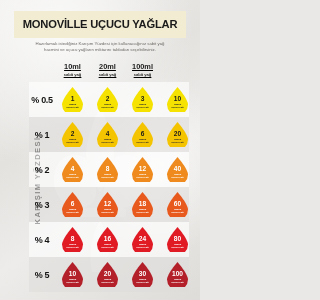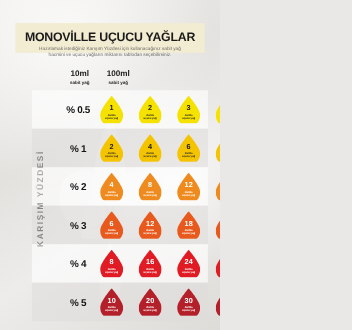--- a/index.html
+++ b/index.html
@@ -17,41 +17,42 @@
       linear-gradient(145deg,#efeeec 0%,#e3e2df 38%,#edecea 62%,#dedcd8 100%);
   }
   .watermark{
     position:absolute;left:50%;top:96px;transform:translateX(-50%);
     width:120px;height:190px;opacity:.30;
   }
   .wrap{position:relative;z-index:3;width:200px;height:300px;}
 
   
   .titlebox{
-    position:absolute;left:14px;top:21px;width:172px;
+    position:absolute;left:14px;top:11px;width:172px;
     background:#f2ecd2;
     padding:7px 4px 8px;
     text-align:center;
     box-sizing:border-box;
   }
   .title-l1,.title-l2{
     font-weight:bold;color:#1a1a1a;
     font-size:11.2px;line-height:12.4px;letter-spacing:-.2px;
     white-space:nowrap;
   }
   .subtitle{
     position:absolute;left:12px;top:41px;width:176px;
     text-align:center;color:#6d6a66;
     font-size:4.3px;line-height:6.4px;
   }
 
   
   .colheads{
     position:absolute;left:55px;top:63px;width:140px;
     display:flex;
+    text-decoration:underline;
   }
   .colhead{width:35px;text-align:center;}
   .colhead .ml{font-size:7.4px;font-weight:bold;color:#1c1c1c;line-height:8px;}
   .colhead .sub{font-size:4.1px;font-weight:bold;color:#2a2a2a;line-height:5px;margin-top:.5px;}
 
   
   .vlabel{
     position:absolute;left:-28px;top:176px;
     width:130px;text-align:center;
     transform:rotate(-90deg);
@@ -61,21 +62,21 @@
 
   
   .rows{position:absolute;left:29px;top:82px;width:160px;}
   .row{
     position:relative;height:35px;display:flex;align-items:center;
   }
   .row.stripe{background:rgba(255,255,255,0.62);}
   .row.stripe-grey{background:rgba(222,221,218,0.55);}
   .pct{
     width:26px;text-align:center;font-size:9px;font-weight:bold;color:#141414;
-    flex:0 0 26px;letter-spacing:-.3px;margin-left:29px;
+    flex:0 0 26px;letter-spacing:-.3px;
   }
   .cells{display:flex;flex:1;}
   .cell{width:35px;display:flex;align-items:center;justify-content:center;}
 
   
   .drop{
     position:relative;width:21px;height:25px;
     display:flex;flex-direction:column;align-items:center;justify-content:center;
     -webkit-clip-path: path("M10.5 0 C10.5 0 21 12 21 17.6 A10.5 10.5 0 0 1 0 17.6 C0 12 10.5 0 10.5 0 Z");
     clip-path: path("M10.5 0 C10.5 0 21 12 21 17.6 A10.5 10.5 0 0 1 0 17.6 C0 12 10.5 0 10.5 0 Z");
@@ -120,20 +121,24 @@
     <div>Hazırlamak istediğiniz Karışım Yüzdesi için kullanacağınız sabit yağ</div>
     <div>hacmini ve uçucu yağların miktarını tablodan seçebilirsiniz.</div>
   </div>
 
   <div class="colheads">
     <div class="colhead">
       <div class="ml">10ml</div>
       <div class="sub">sabit yağ</div>
     </div>
     <div class="colhead">
+      <div class="ml">20ml</div>
+      <div class="sub">sabit yağ</div>
+    </div>
+    <div class="colhead">
       <div class="ml">100ml</div>
       <div class="sub">sabit yağ</div>
     </div>
   </div>
 
   <div class="vlabel">KARIŞIM YÜZDESİ</div>
 
   <div class="rows">
 
     <div class="row stripe">

